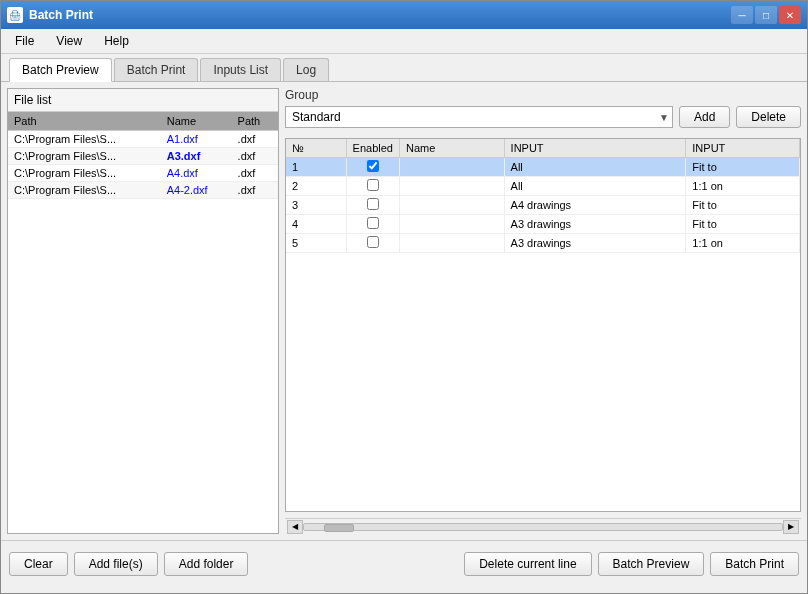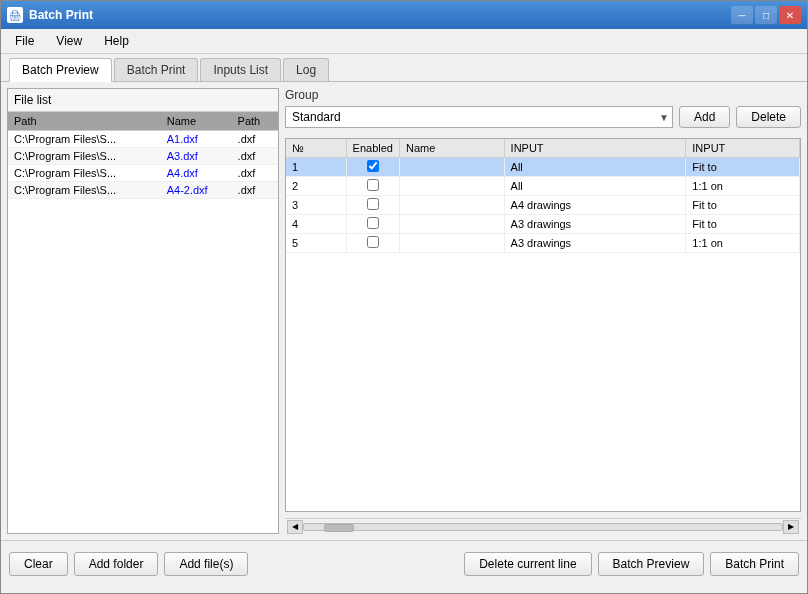--- a/index.html
+++ b/index.html
@@ -292,21 +292,21 @@
             </tr>
           </thead>
           <tbody id="file-table-body">
           <tr>
       <td>C:\Program Files\S...</td>
       <td style="color:#00f;">A1.dxf</td>
       <td>.dxf</td>
     </tr>
               <tr>
       <td>C:\Program Files\S...</td>
-      <td style="color:#00f;">A3.dxf</td>
+      <td style="color:#00f;font-weight:bold;">A3.dxf</td>
       <td>.dxf</td>
     </tr>
               <tr>
       <td>C:\Program Files\S...</td>
       <td style="color:#00f;">A4.dxf</td>
       <td>.dxf</td>
     </tr>
               <tr>
       <td>C:\Program Files\S...</td>
       <td style="color:#00f;">A4-2.dxf</td>
@@ -390,22 +390,22 @@
           <div class="scroll-thumb"></div>
         </div>
         <div class="scroll-btn">▶</div>
       </div>
     </div>
   </div>
 
   <div class="bottom-bar">
     <div class="bottom-left">
       <button class="bottom-btn">Clear</button>
+      <button class="bottom-btn">Add file(s)</button>
       <button class="bottom-btn">Add folder</button>
-      <button class="bottom-btn">Add file(s)</button>
     </div>
     <div class="bottom-right">
       <button class="bottom-btn">Delete current line</button>
       <button class="bottom-btn">Batch Preview</button>
       <button class="bottom-btn">Batch Print</button>
     </div>
   </div>
 </div>
 
 </body></html>

